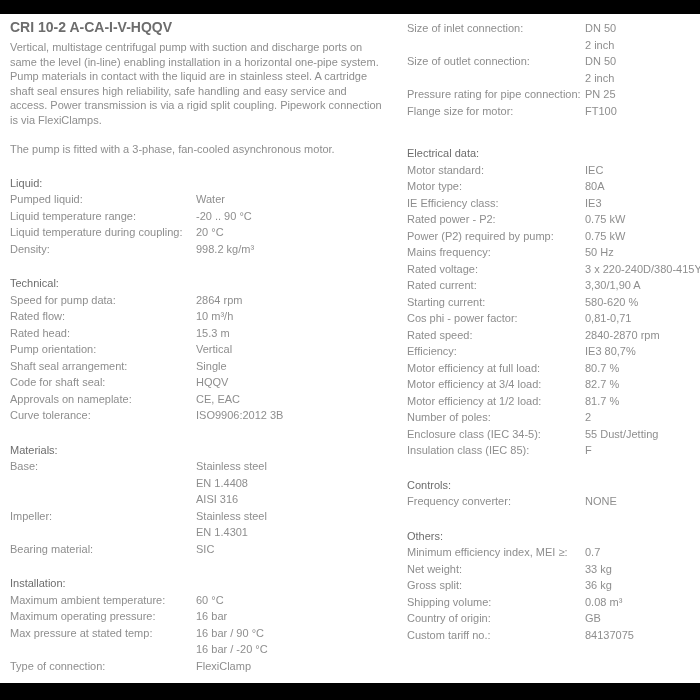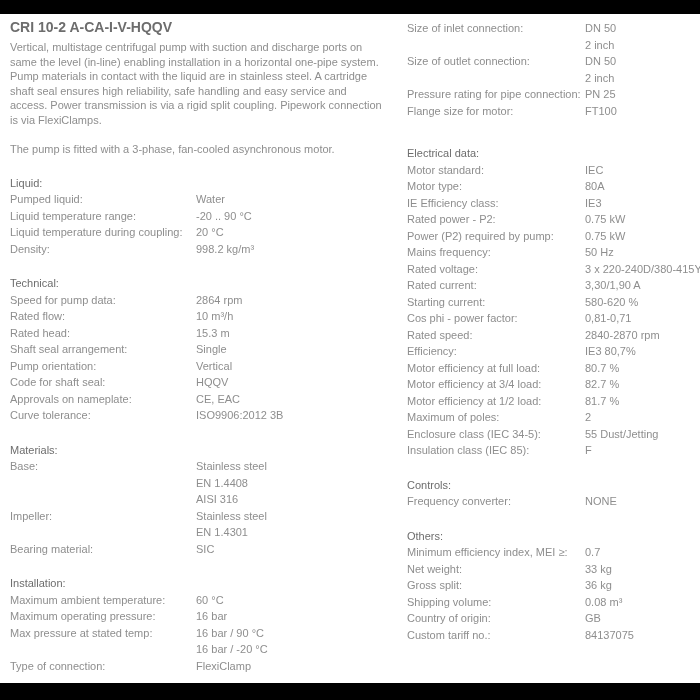--- a/index.html
+++ b/index.html
@@ -81,28 +81,28 @@
             </div>
             <div class="spec-row">
               <span class="spec-label">Rated flow:</span>
               <span class="spec-value">10 m³/h</span>
             </div>
             <div class="spec-row">
               <span class="spec-label">Rated head:</span>
               <span class="spec-value">15.3 m</span>
             </div>
             <div class="spec-row">
+              <span class="spec-label">Pump orientation:</span>
+              <span class="spec-value">Vertical</span>
+            </div>
+            <div class="spec-row">
               <span class="spec-label">Shaft seal arrangement:</span>
               <span class="spec-value">Single</span>
             </div>
             <div class="spec-row">
-              <span class="spec-label">Pump orientation:</span>
-              <span class="spec-value">Vertical</span>
-            </div>
-            <div class="spec-row">
               <span class="spec-label">Code for shaft seal:</span>
               <span class="spec-value">HQQV</span>
             </div>
             <div class="spec-row">
               <span class="spec-label">Approvals on nameplate:</span>
               <span class="spec-value">CE, EAC</span>
             </div>
             <div class="spec-row">
               <span class="spec-label">Curve tolerance:</span>
               <span class="spec-value">ISO9906:2012 3B</span>
@@ -245,21 +245,21 @@
             </div>
             <div class="spec-row">
               <span class="spec-label">Motor efficiency at 3/4 load:</span>
               <span class="spec-value">82.7 %</span>
             </div>
             <div class="spec-row">
               <span class="spec-label">Motor efficiency at 1/2 load:</span>
               <span class="spec-value">81.7 %</span>
             </div>
             <div class="spec-row">
-              <span class="spec-label">Maximum of poles:</span>
+              <span class="spec-label">Number of poles:</span>
               <span class="spec-value">2</span>
             </div>
             <div class="spec-row">
               <span class="spec-label">Enclosure class (IEC 34-5):</span>
               <span class="spec-value">55 Dust/Jetting</span>
             </div>
             <div class="spec-row">
               <span class="spec-label">Insulation class (IEC 85):</span>
               <span class="spec-value">F</span>
             </div>

